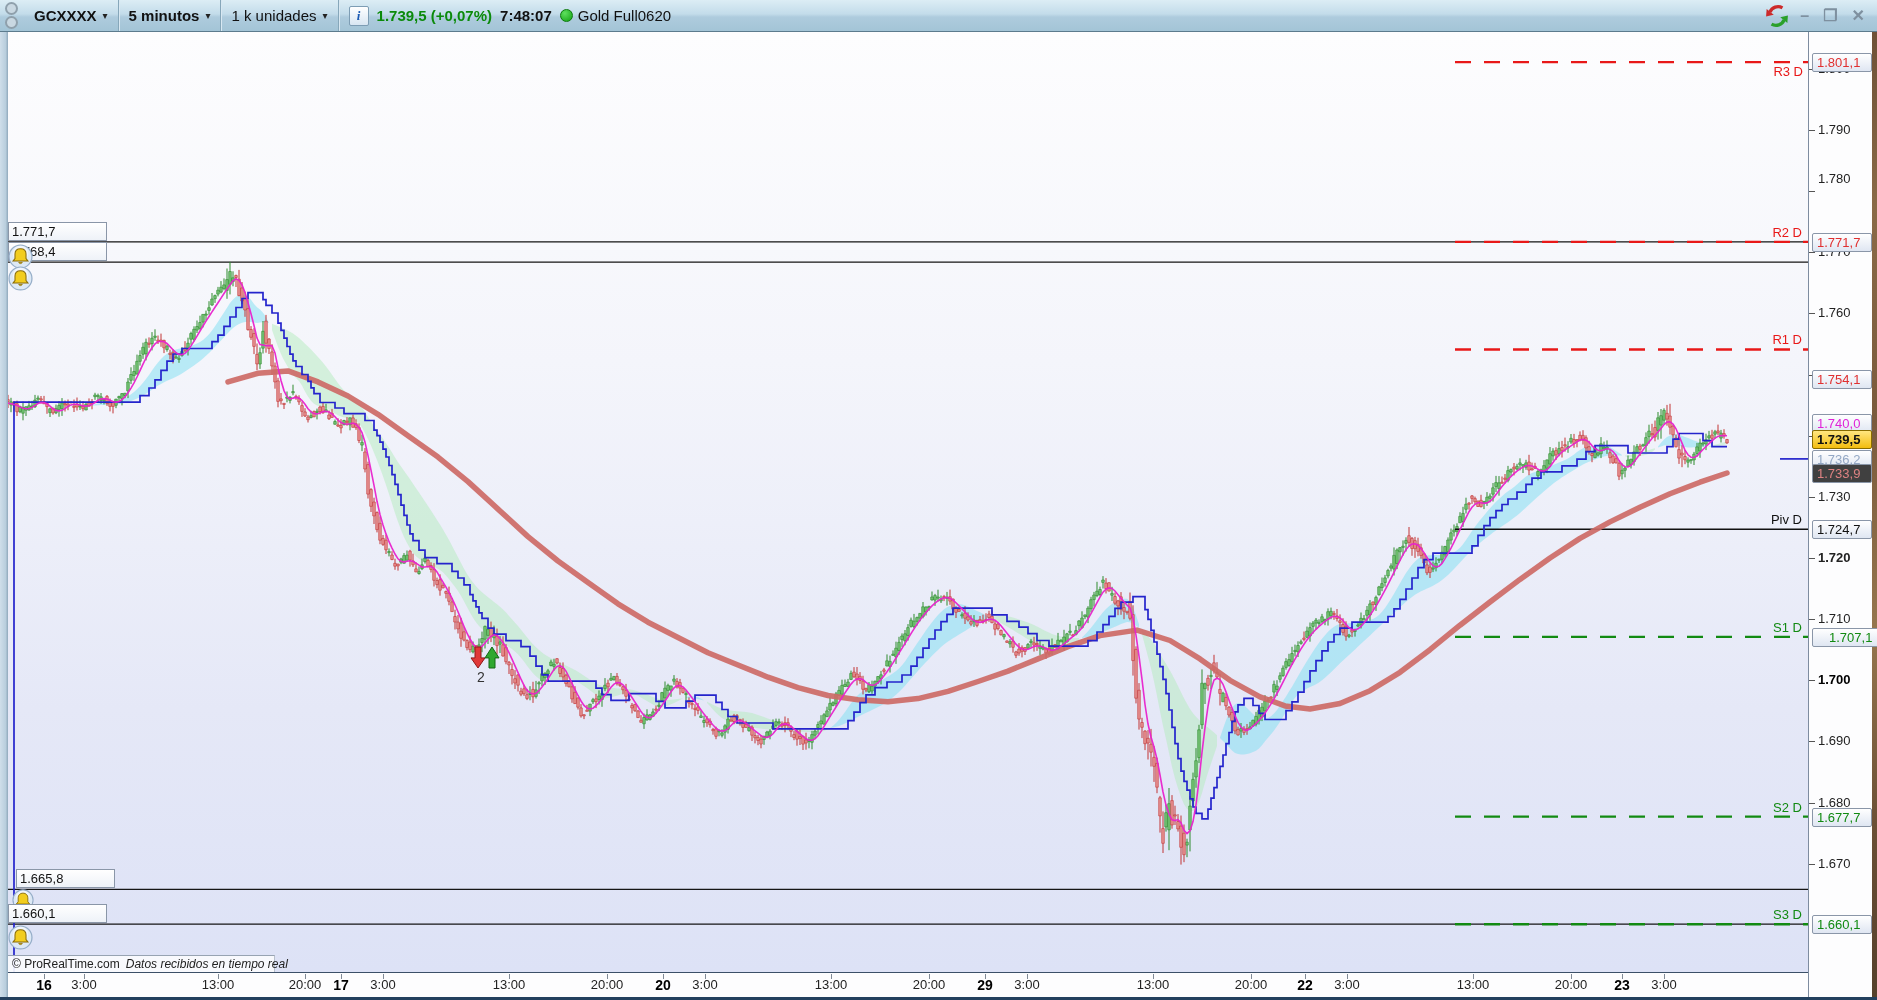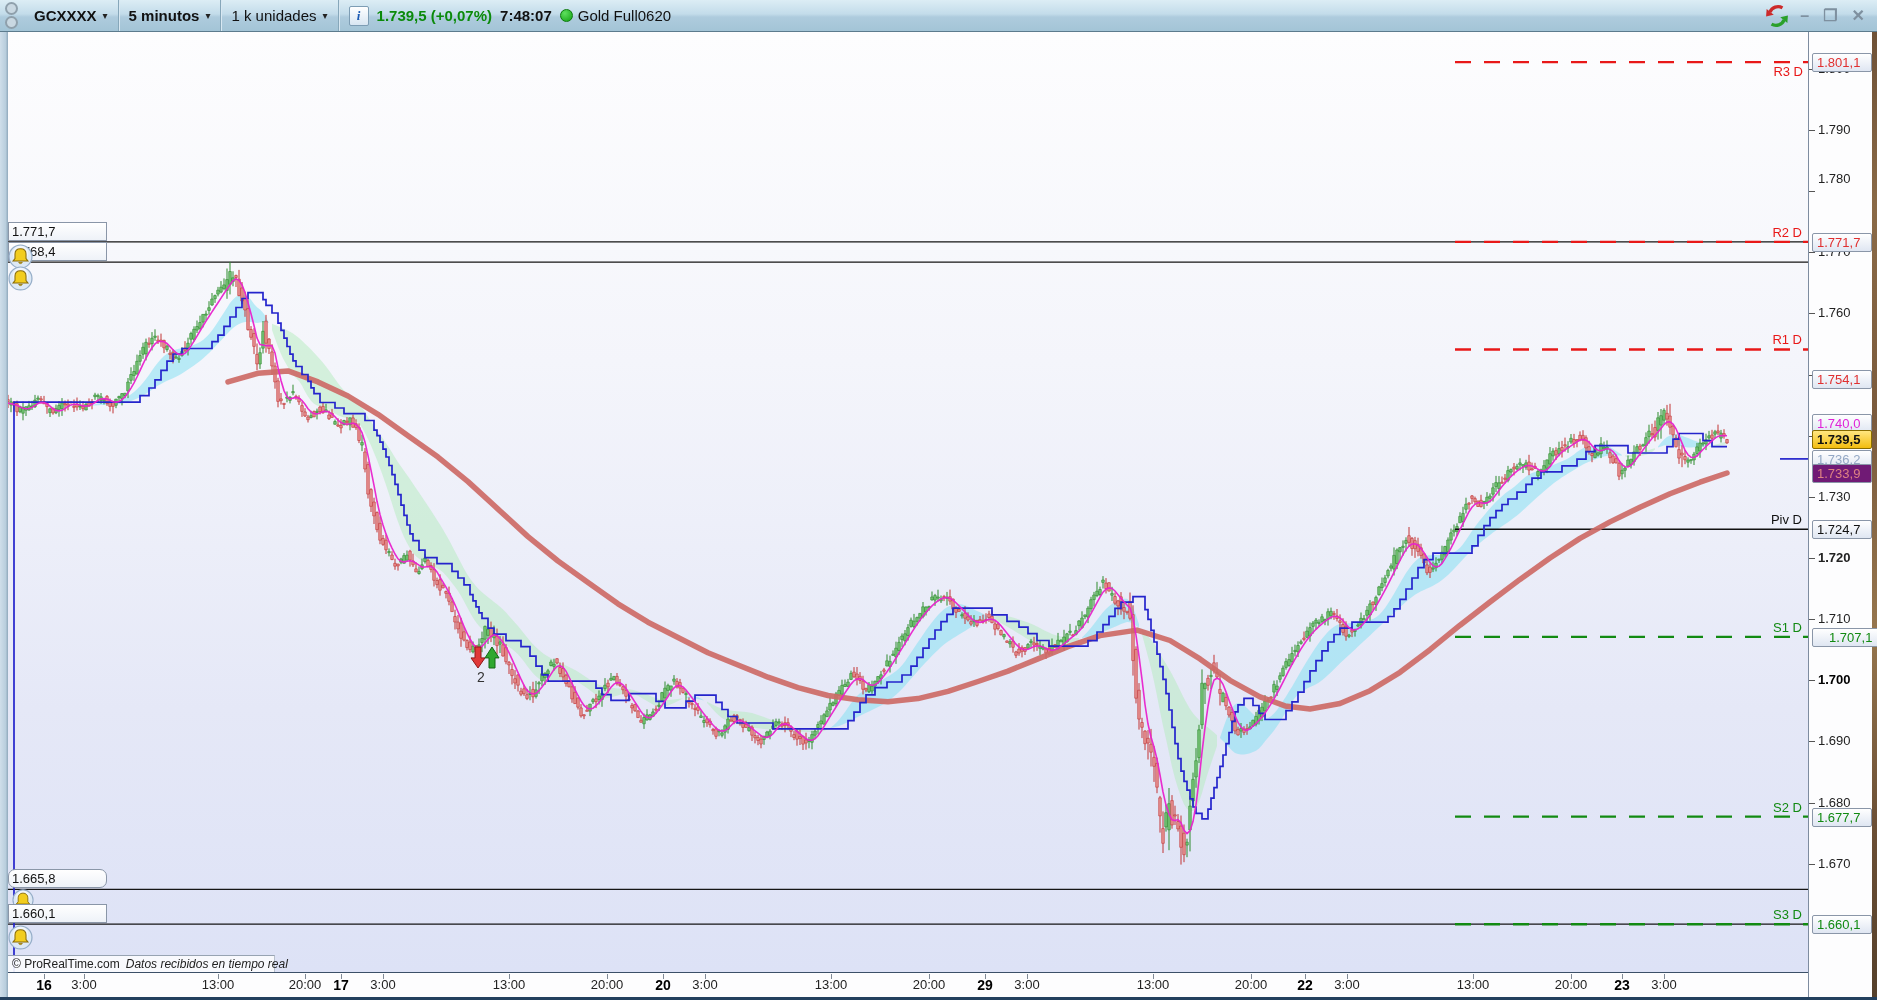--- a/index.html
+++ b/index.html
@@ -182,21 +182,21 @@
       <div class="bell" style="left: 0px; top: 893px; z-index: 7;">
         <svg width="25" height="25" viewBox="0 0 24 24">
           <circle cx="12" cy="12" r="11" fill="#dde9f5" stroke="#96aec8" stroke-width="1.2"></circle>
           <circle cx="12" cy="9" r="7.5" fill="#ffffff" opacity="0.55"></circle>
           <path d="M12 4.5c-3.4 0-5.3 2.3-5.3 5.1v4.3L4.8 16.4h14.4l-1.9-2.5V9.6c0-2.8-1.9-5.1-5.3-5.1z" fill="#f2cd1e" stroke="#8a6d08" stroke-width="1"></path>
           <path d="M10.3 17.6a1.8 1.8 0 0 0 3.4 0z" fill="#f2cd1e" stroke="#8a6d08" stroke-width="0.8"></path>
         </svg>
       </div>
       <div class="alarm-label" style="left: 0px; top: 189.886px;">1.771,7</div>
       <div class="alarm-label" style="left: 0px; top: 210.062px;">1.768,4</div>
-      <div class="alarm-label" style="left: 0px; top: 837.359px; border-radius: 7px;">1.665,8</div>
+      <div class="alarm-label" style="left: 8px; top: 837.359px;">1.665,8</div>
       <div class="alarm-label" style="left: 0px; top: 872.209px;">1.660,1</div>
     </div>
 
   <div class="axis" id="axis">
       <div class="tickmark" style="top: 36.86px;"></div>
       <span class="ticklabel" style="top: 28.86px;">1.800</span>
       <div class="tickmark" style="top: 98px;"></div>
       <span class="ticklabel" style="top: 90px;">1.790</span>
       <div class="tickmark" style="top: 159.14px;"></div>
       <span class="ticklabel" style="top: 139px;">1.780</span>
@@ -220,21 +220,21 @@
       <span class="ticklabel" style="top: 701.4px;">1.690</span>
       <div class="tickmark" style="top: 770.54px;"></div>
       <span class="ticklabel" style="top: 762.54px;">1.680</span>
       <div class="tickmark" style="top: 831.68px;"></div>
       <span class="ticklabel" style="top: 823.68px;">1.670</span>
       <div class="pricebox" style="top: 21.1346px; color: rgb(224, 48, 48); z-index: 1;">1.801,1</div>
       <div class="pricebox" style="top: 200.886px; color: rgb(224, 48, 48); z-index: 1;">1.771,7</div>
       <div class="pricebox" style="top: 308.493px; color: rgb(224, 48, 48); z-index: 1; margin-top: 30px;">1.754,1</div>
       <div class="pricebox" style="top: 381.7px; color: rgb(224, 36, 216); z-index: 2;">1.740,0</div>
       <div class="pricebox" style="top: 417.933px; color: rgb(147, 167, 196); z-index: 2;">1.736,2</div>
-      <div class="pricebox" style="top: 431.995px; color: rgb(221, 130, 130); z-index: 3; background: #701a75;">1.733,9</div>
+      <div class="pricebox" style="top: 431.995px; color: rgb(221, 130, 130); z-index: 3; background: #404040;">1.733,9</div>
       <div class="pricebox gold" style="top: 397.757px; color: rgb(17, 17, 17); z-index: 4;">1.739,5</div>
       <div class="pricebox" style="top: 488.244px; color: rgb(17, 17, 17); z-index: 1;">1.724,7</div>
       <div class="pricebox" style="top: 595.851px; color: rgb(17, 138, 17); z-index: 1; padding-left: 16px;">1.707,1</div>
       <div class="pricebox" style="top: 775.602px; color: rgb(17, 138, 17); z-index: 1;">1.677,7</div>
       <div class="pricebox" style="top: 883.209px; color: rgb(17, 138, 17); z-index: 1;">1.660,1</div>
     </div>
   <div class="timebar" id="timebar">
       <div class="timetick" style="left: 36px;"></div>
       <span class="timelabel day" style="left: 36px;">16</span>
       <div class="timetick" style="left: 76px;"></div>

